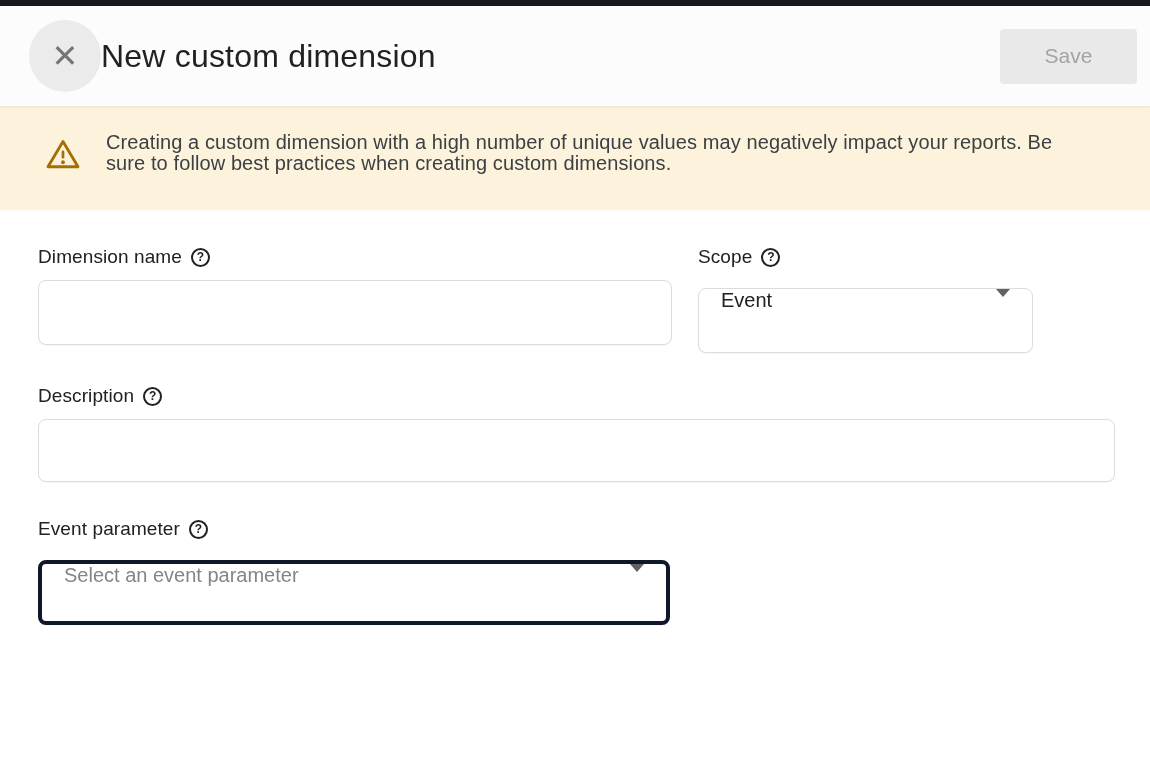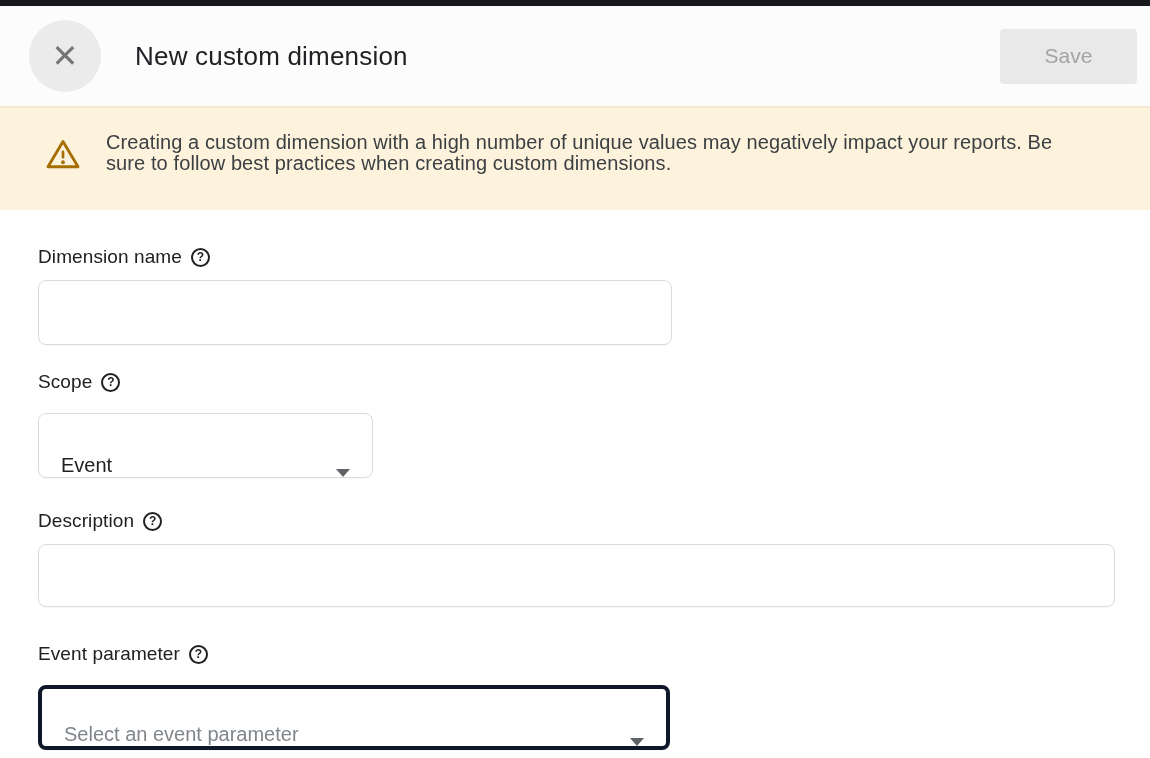--- a/index.html
+++ b/index.html
@@ -23,22 +23,22 @@
   .close-btn {
     width: 72px; height: 72px; border-radius: 50%;
     background: #ebebeb; border: none; cursor: pointer;
     display: flex; align-items: center; justify-content: center;
     flex: 0 0 auto;
   }
   .close-btn span {
     color: #757575; font-size: 32px; line-height: 1; font-weight: 400;
   }
   .header-title {
-    font-size: 26px; font-weight: 400; color: #202124;
-    margin-left: 34px; flex: 1 1 auto;
+    font-size: 32px; font-weight: 400; color: #202124;
+    flex: 1 1 auto;
     letter-spacing: 0.2px;
   }
   .save-btn {
     width: 137px; height: 55px; border: none; border-radius: 4px;
     background: #e9e9e9; color: #a3a3a3; font-size: 21px;
     font-family: "Liberation Sans", sans-serif; cursor: default; margin-left: 11px;
   }
 
   
   .banner {
@@ -68,36 +68,36 @@
   }
   .field-label { font-size: 19px; color: #202124; letter-spacing: 0.1px; }
   .help-icon {
     width: 19px; height: 19px; border-radius: 50%;
     border: 2px solid #202124; color: #202124;
     font-size: 12px; font-weight: 700; line-height: 15px;
     text-align: center; display: inline-block; cursor: pointer;
     flex: 0 0 auto;
   }
 
-  .row-1 { display: flex; gap: 26px; flex-direction: column; }
+  .row-1 { display: flex; gap: 26px; }
   .col-name { width: 634px; }
   .col-scope { width: 335px; }
 
   .text-input {
     width: 100%; height: 65px;
     border: 1px solid #dcdcdc; border-radius: 8px;
     background: #ffffff; font-size: 20px; color: #202124;
     padding: 0 20px; outline: none;
     font-family: "Liberation Sans", sans-serif;
     box-shadow: 0 1px 1px rgba(0,0,0,0.03);
   }
 
   .select-box {
     height: 65px; border: 1px solid #dcdcdc; border-radius: 8px;
-    background: #ffffff; display: flex; align-items: flex-end;
+    background: #ffffff; display: flex; align-items: flex-start;
     padding: 0 22px; cursor: pointer;
     box-shadow: 0 1px 1px rgba(0,0,0,0.03);
     margin-top: 20px;
   }
   .select-box .select-value { font-size: 20px; color: #202124; flex: 1 1 auto; }
   .caret {
     width: 0; height: 0; flex: 0 0 auto;
     border-left: 7px solid transparent;
     border-right: 7px solid transparent;
     border-top: 8px solid #5f6368;

